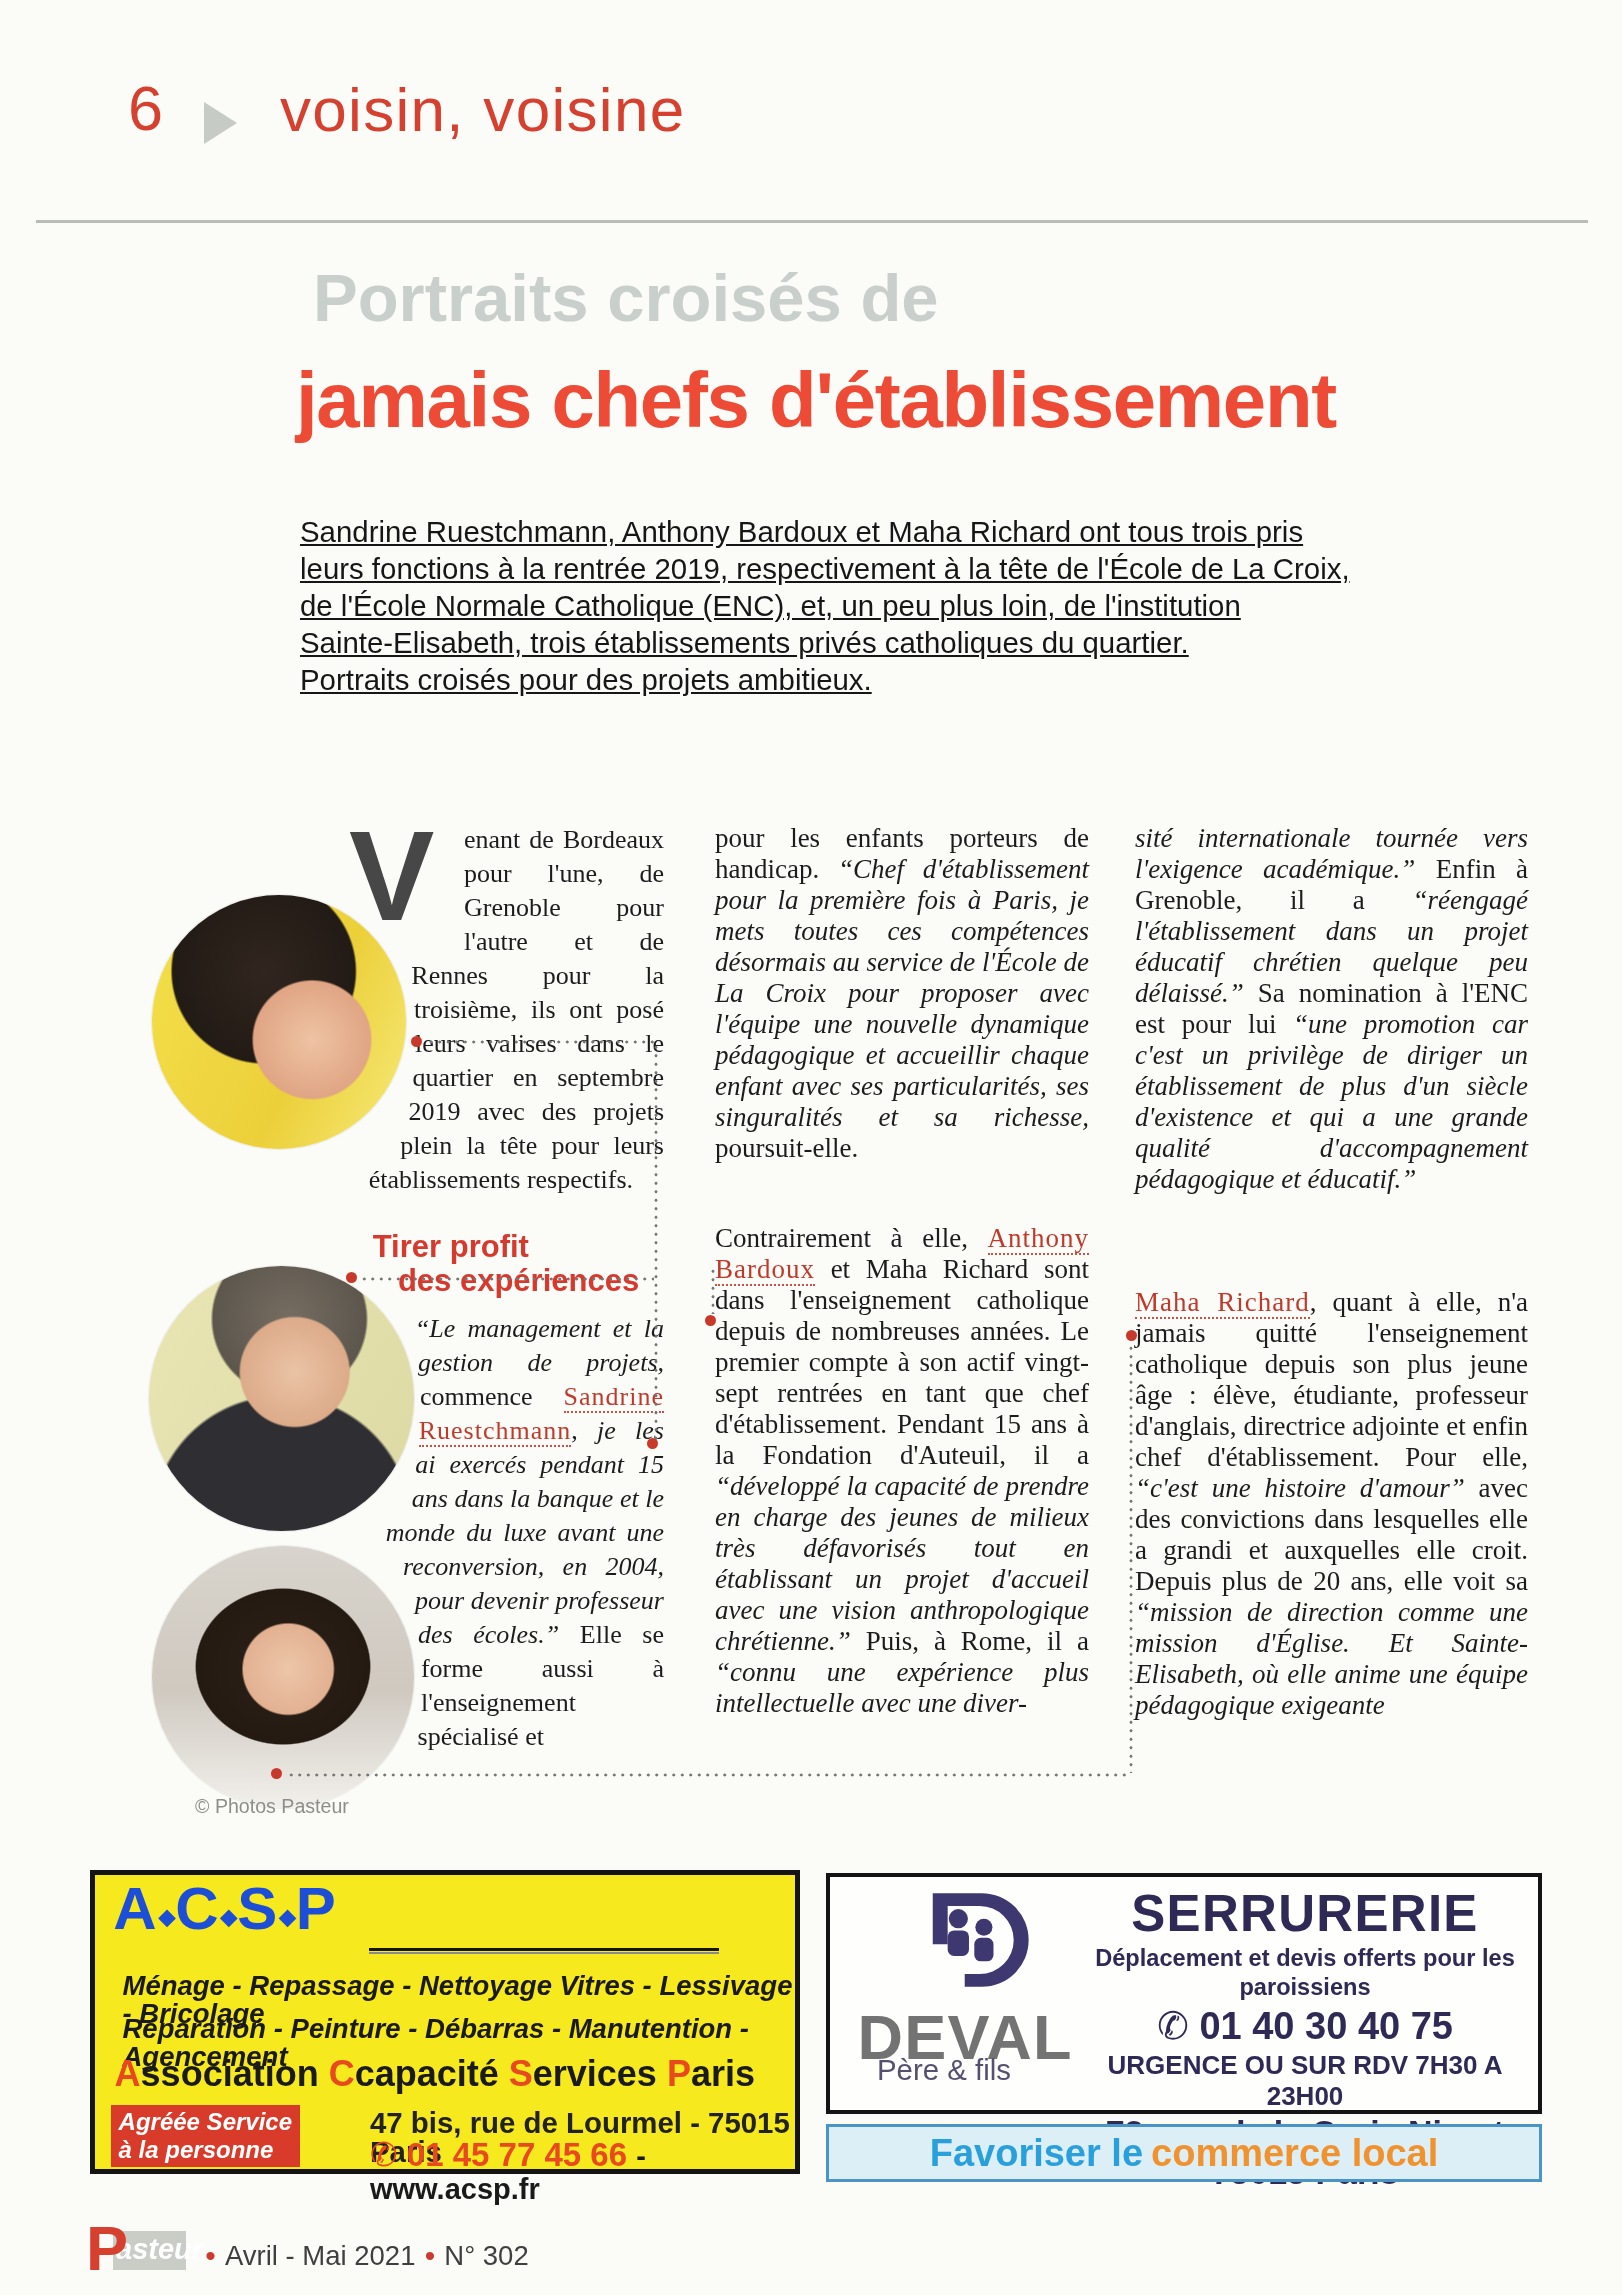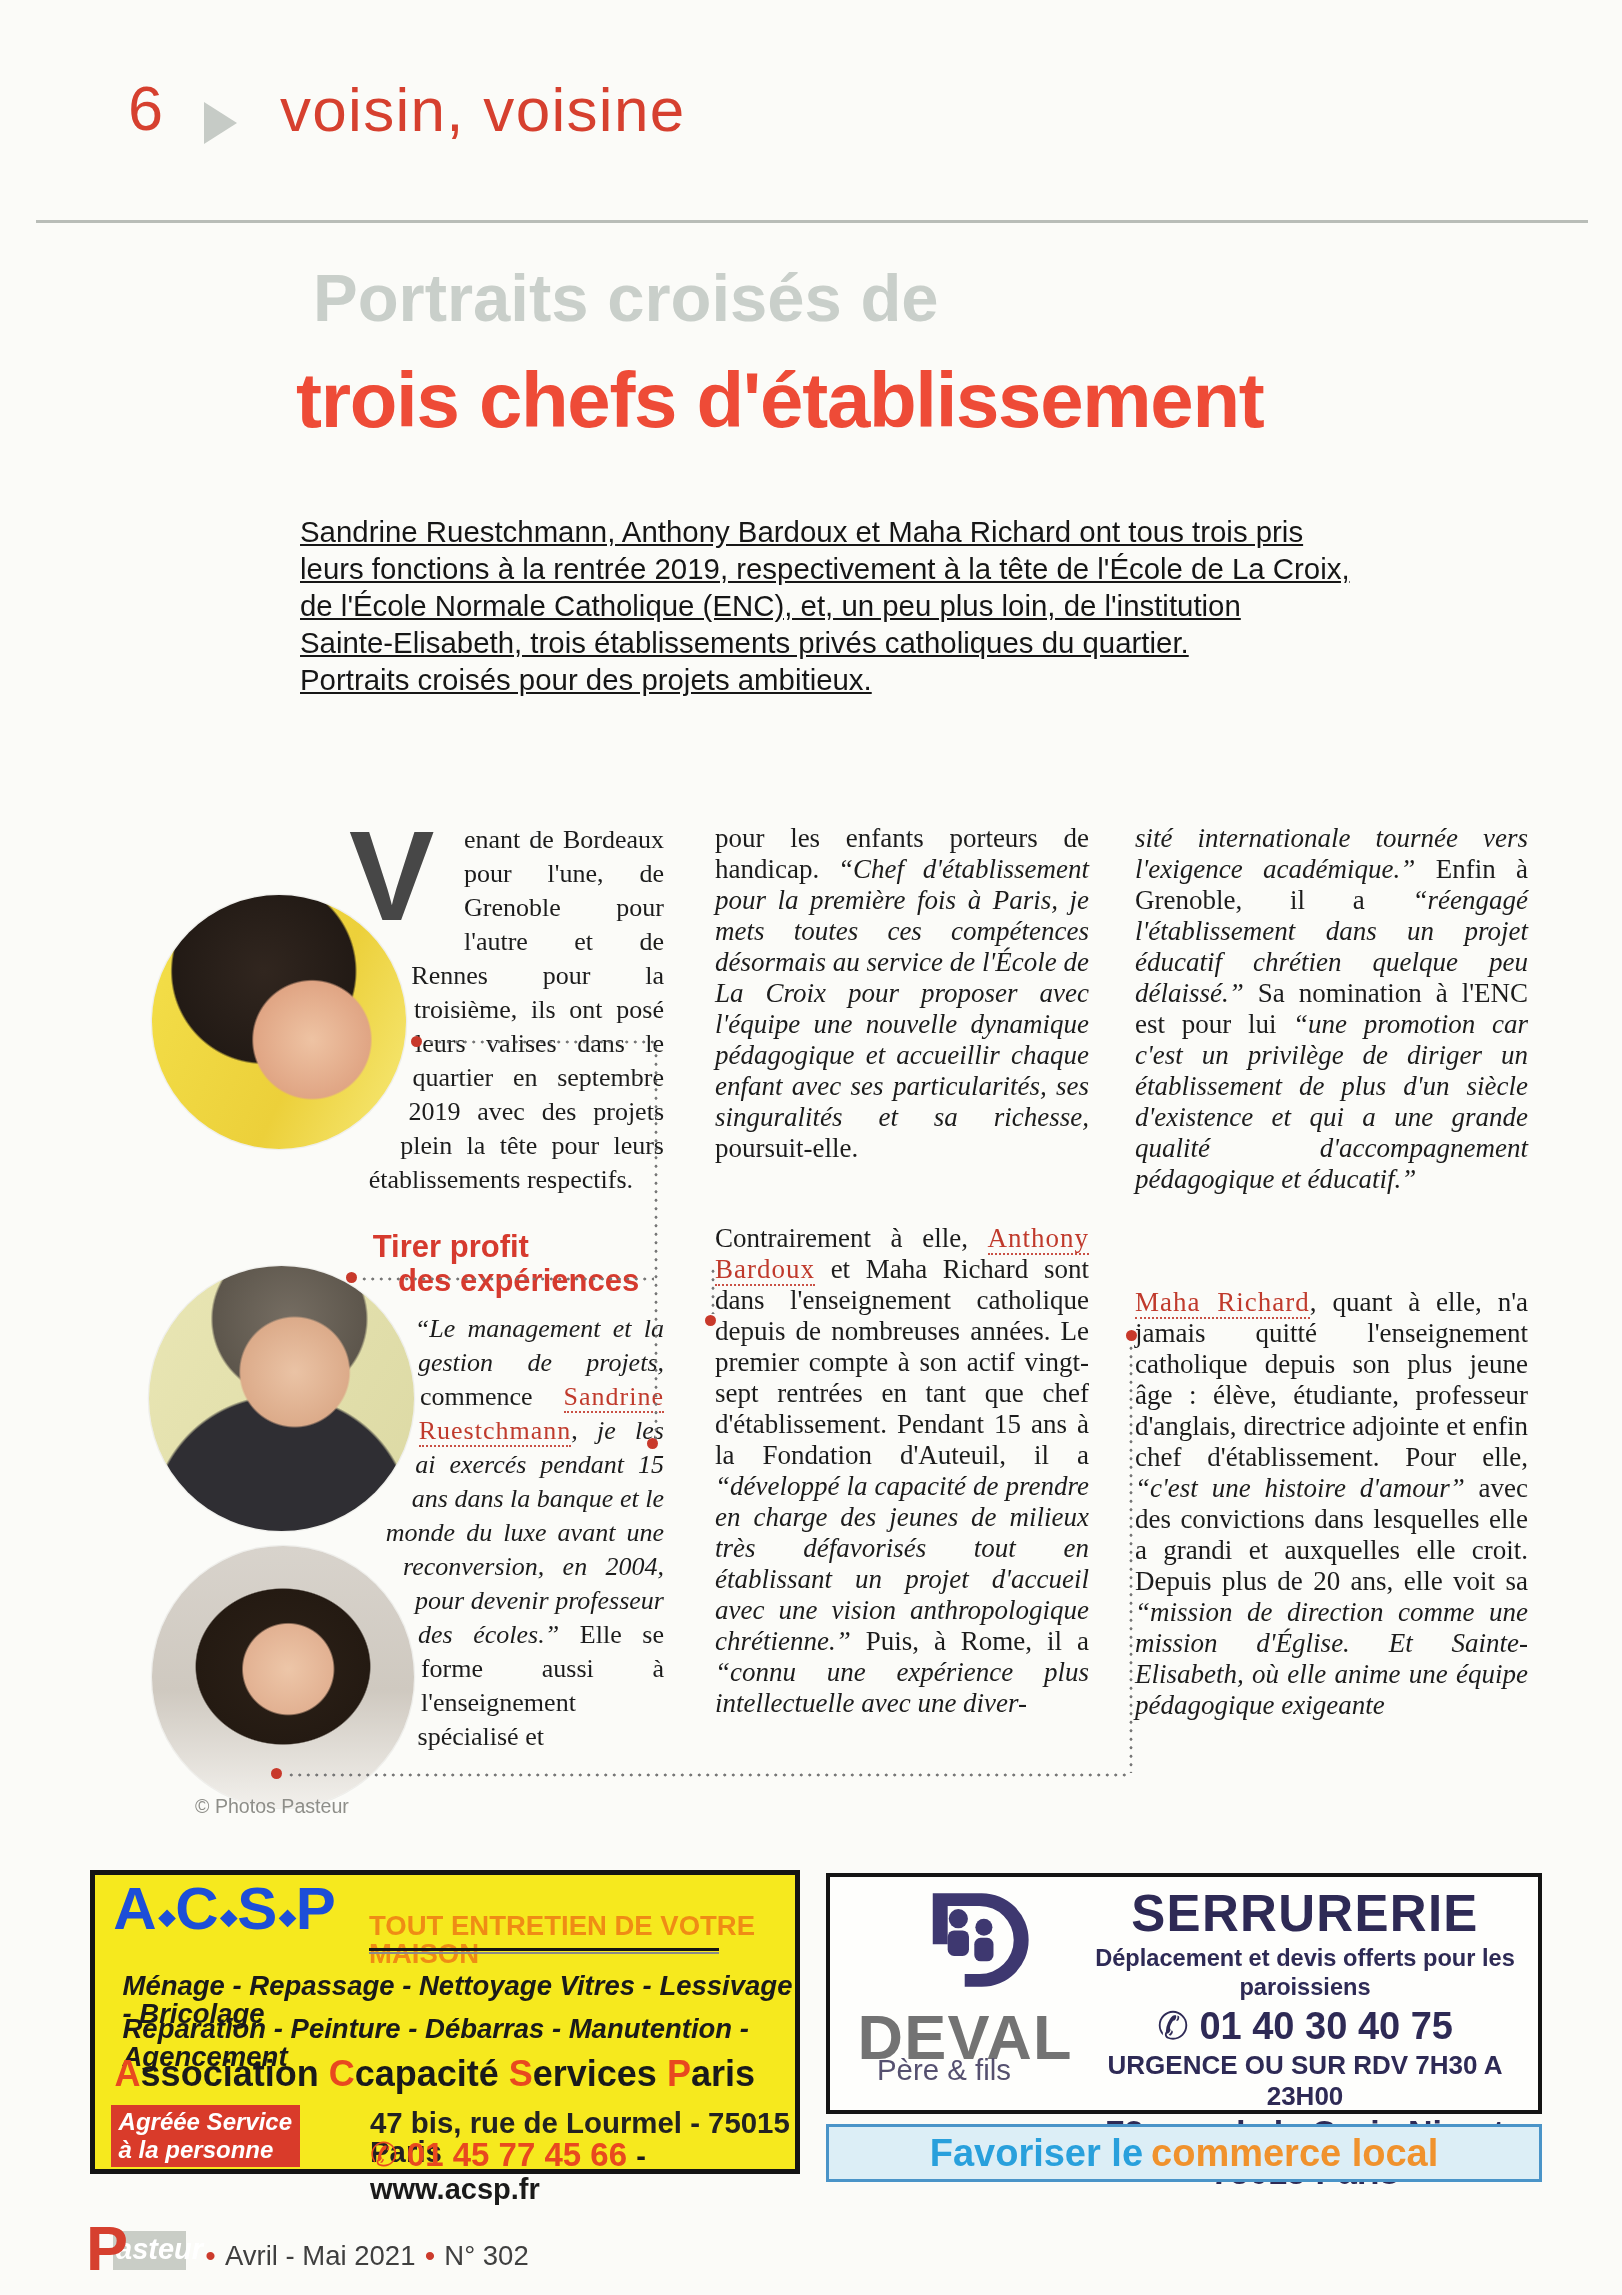--- a/index.html
+++ b/index.html
@@ -104,21 +104,21 @@
 <body>
 
 <div class="page">
 
   <div class="pagenum">6</div>
   <div class="head-arrow"></div>
   <div class="section">voisin, voisine</div>
   <div class="hrule"></div>
 
   <div class="title1">Portraits croisés de</div>
-  <div class="title2">trois chefs d'établissement</div>
+  <div class="title2">jamais chefs d'établissement</div>
   <div class="intro">Sandrine Ruestchmann, Anthony Bardoux et Maha Richard ont tous trois pris
 leurs fonctions à la rentrée 2019, respectivement à la tête de l'École de La Croix,
 de l'École Normale Catholique (ENC), et, un peu plus loin, de l'institution
 Sainte-Elisabeth, trois établissements privés catholiques du quartier.
 Portraits croisés pour des projets ambitieux.</div>
 
   <div class="photo photo1"></div>
   <div class="photo photo2"></div>
   <div class="photo photo3"></div>
   <div class="credit">© Photos Pasteur</div>
@@ -150,21 +150,20 @@
   <div class="dl-h" style="left:360px;top:1277px;width:294px;"></div>
   <div class="dl-v" style="left:711px;top:1267px;height:47px;"></div>
   <div class="dot" style="left:705px;top:1315px;"></div>
   <div class="dot" style="left:1126px;top:1330px;"></div>
   <div class="dl-v" style="left:1129px;top:1344px;height:429px;"></div>
   <div class="dot" style="left:271px;top:1768px;"></div>
   <div class="dl-h" style="left:287px;top:1773px;width:843px;"></div>
 
   <div class="acsp">
     <div class="acsp-name"><span>A</span><span class="dia">◆</span><span>C</span><span class="dia">◆</span><span>S</span><span class="dia">◆</span><span>P</span></div>
-    <div class="acsp-tag">TOUT ENTRETIEN DE VOTRE MAISON</div>
     <div class="acsp-div"></div>
     <div class="acsp-sv1">Ménage - Repassage - Nettoyage Vitres - Lessivage - Bricolage</div>
     <div class="acsp-sv2">Réparation - Peinture - Débarras - Manutention - Agencement</div>
     <div class="acsp-assoc"><span class="o">A</span><span>ssociation </span><span class="o">C</span><span>capacité </span><span class="o">S</span><span>ervices </span><span class="o">P</span><span>aris</span></div>
     <div class="acsp-badge">Agréée Service
 à la personne</div>
     <div class="acsp-addr">47 bis, rue de Lourmel - 75015 Paris</div>
     <div class="acsp-tel">
       <span class="picon">✆</span>
       <span>01 45 77 45 66</span>

